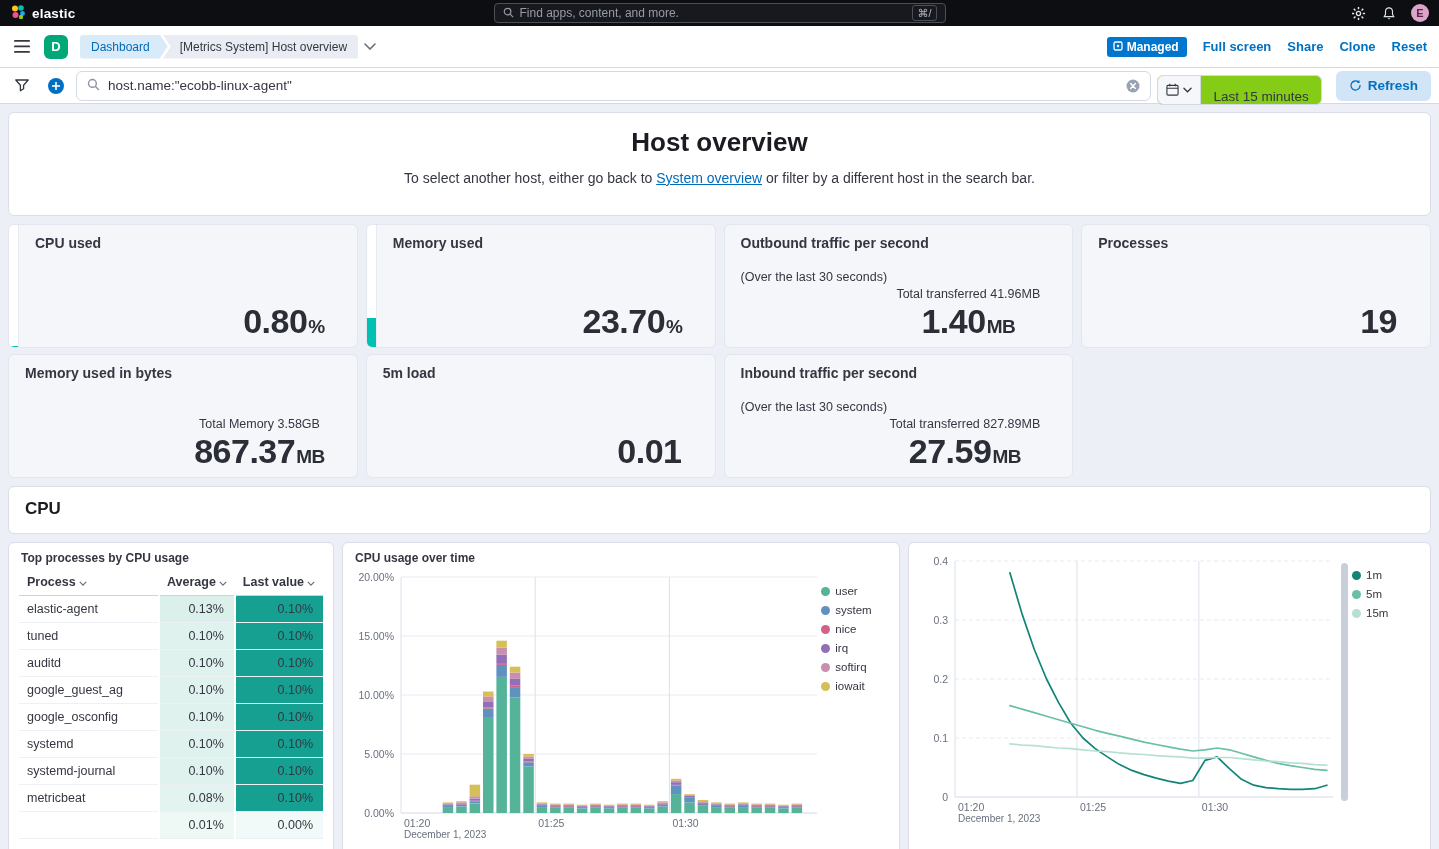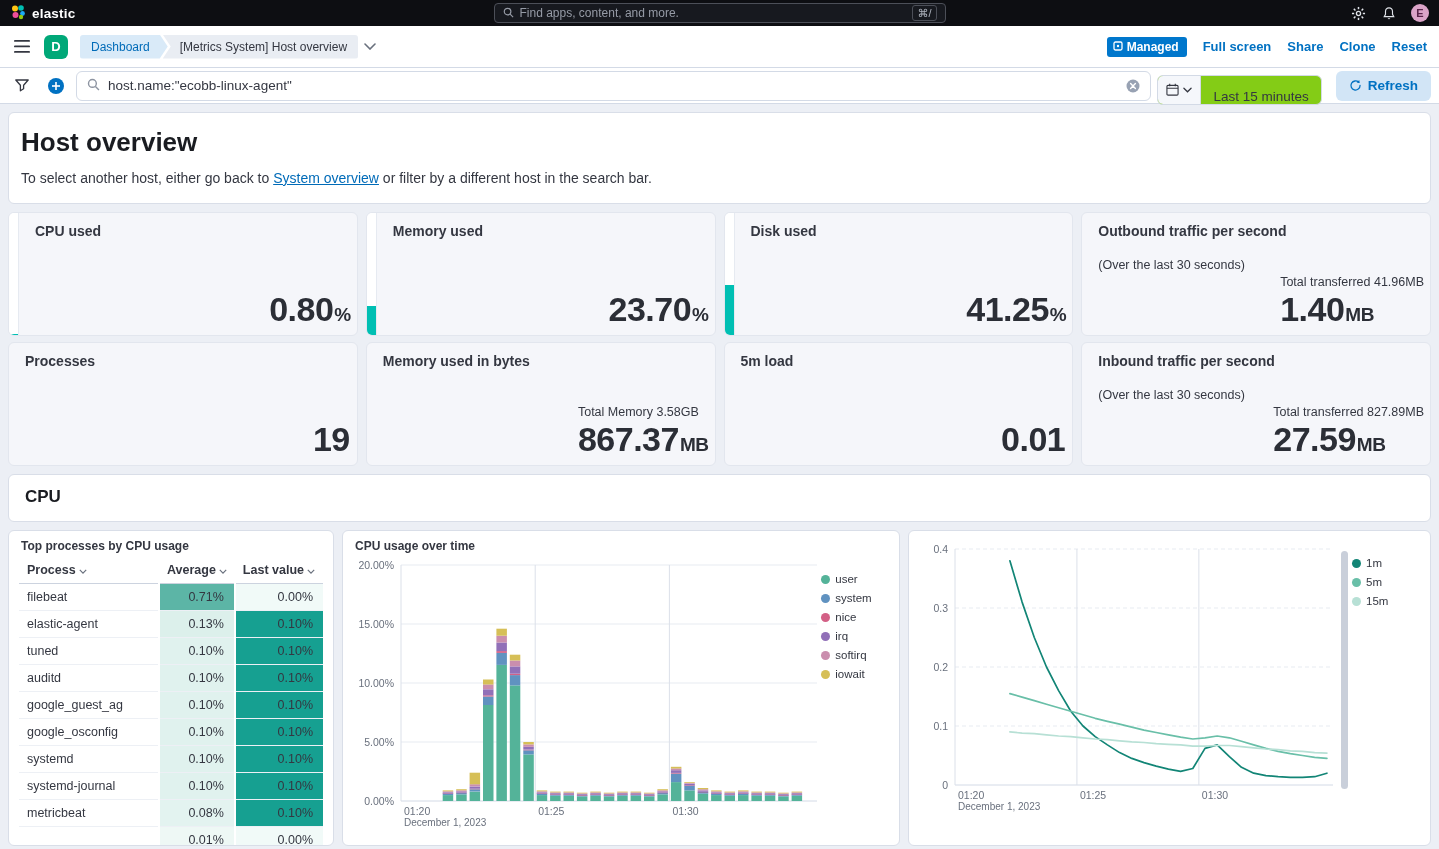--- a/index.html
+++ b/index.html
@@ -42,33 +42,33 @@
   .query-input { flex:1; border:none; outline:none; font-size:13.5px; color:#343741; font-family:"Liberation Sans",sans-serif; background:transparent; }
   .date-picker { display:flex; align-items:flex-end; height:30px; border:1px solid #d3dae6; border-radius:6px; background:#84cc16; overflow:hidden;margin-top:8px; }
   .date-btn { display:flex; align-items:center; gap:4px; padding:0 8px; height:100%; background:#f5f7fb; border-right:1px solid #d3dae6; cursor:pointer; }
   .date-text { padding:0 12px; font-size:13.5px; color:#343741; white-space:nowrap; cursor:pointer; }
   .refresh-btn { height:30px; display:flex; align-items:center; gap:6px; padding:0 13px; margin-left:8px;
     background:#d2e5f6; color:#0071c2; font-size:13.5px; font-weight:600; border-radius:6px; border:none; cursor:pointer; }
 
   
   .dashboard { padding:8px; display:flex; flex-direction:column; gap:8px; }
   .panel { background:#fff; border:1px solid #d9dee8; border-radius:6px; }
-  .markdown-panel { height:92px; padding:10px 12px; }
+  .markdown-panel { height:104px; padding:10px 12px;text-align:center; }
   .markdown-panel h1 { font-size:26px; font-weight:600; color:#1a1c21; margin:4px 0 12px; }
   .markdown-panel p { font-size:14px; color:#343741; }
   .md-link { color:#006bb8; text-decoration:underline; cursor:pointer; }
 
   .metric-grid { display:grid; grid-template-columns:repeat(4, 1fr); gap:6px 8px; }
   .metric-card { position:relative; height:124px; background:#f5f6fa; border:1px solid #e2e6ee; border-radius:6px; padding:10px 14px 8px 16px; }
   .metric-card.has-bar { padding-left:26px; }
   .metric-bar { position:absolute; left:0; top:0; bottom:0; width:10px; background:#fff; border-right:1px solid #e6eaf1; border-radius:5px 0 0 5px; overflow:hidden; }
   .bar-fill { position:absolute; bottom:0; left:0; right:0; background:#00bfb3; }
   .metric-title { font-size:14px; font-weight:700; color:#343741; }
   .metric-subtitle { font-size:12.5px; color:#343741; margin-top:19px; }
-  .metric-value-block { position:absolute; right:6px; bottom:6px; text-align:left; }
+  .metric-value-block { position:absolute; right:32px; bottom:6px; text-align:center; }
   .metric-context { font-size:12.5px; color:#343741; margin-bottom:1px; }
   .metric-number { font-size:34px; font-weight:700; color:#2b2e36; line-height:1.15; letter-spacing:-0.5px; }
   .metric-number .unit { font-size:19px; margin-left:1px; }
 
   .section-panel { height:48px; padding:12px 16px; }
   .section-panel h2 { font-size:17px; font-weight:700; color:#1a1c21; }
 
   .charts-row { display:grid; grid-template-columns:326px 558px 1fr; gap:8px; }
   .chart-panel { position:relative; height:316px; padding:8px 10px; overflow:hidden; }
   .chart-title { font-size:12px; font-weight:700; color:#343741; margin:0 0 2px 2px; }
@@ -258,30 +258,20 @@
         <div class="metric-bar">
             <div class="bar-fill" style="height: 23.7%; background: rgb(0, 191, 179);"></div>
           </div>
         <div class="metric-title">Memory used</div>
         <div class="metric-value-block">
             <div class="metric-context"></div>
           <div class="metric-number"><span>23.70</span><span class="unit">%</span></div>
           </div>
       </div>
 
-      <div class="metric-card has-bar">
-        <div class="metric-bar">
-            <div class="bar-fill" style="height: 41.25%; background: rgb(0, 191, 179);"></div>
-          </div>
-        <div class="metric-title">Disk used</div>
-        <div class="metric-value-block">
-            <div class="metric-context"></div>
-          <div class="metric-number"><span>41.25</span><span class="unit">%</span></div>
-          </div>
-      </div>
 
       <div class="metric-card">
         <div class="metric-title">Outbound traffic per second</div>
         <div class="metric-subtitle">(Over the last 30 seconds)</div>
         <div class="metric-value-block">
             <div class="metric-context">Total transferred 41.96MB</div>
           <div class="metric-number"><span>1.40</span><span class="unit">MB</span></div>
           </div>
       </div>
 
@@ -336,25 +326,20 @@
                     </svg></span></th>
               <th class="col-avg"><span>Average</span><span class="sort-caret"><svg width="8" height="5" viewBox="0 0 10 6">
                       <path d="M1 1l4 4 4-4" fill="none" stroke="#69707d" stroke-width="1.5"></path>
                     </svg></span></th>
               <th class="col-last"><span>Last value</span><span class="sort-caret"><svg width="8" height="5" viewBox="0 0 10 6">
                       <path d="M1 1l4 4 4-4" fill="none" stroke="#69707d" stroke-width="1.5"></path>
                     </svg></span></th>
             </tr>
           </thead>
           <tbody>
-              <tr>
-                <td>filebeat</td>
-                <td class="val" style="background: rgb(92, 181, 166);">0.71%</td>
-                <td class="val last" style="background: rgb(241, 250, 248);">0.00%</td>
-              </tr>
               <tr>
                 <td>elastic-agent</td>
                 <td class="val" style="background: rgb(220, 240, 235);">0.13%</td>
                 <td class="val last" style="background: rgb(22, 160, 145);">0.10%</td>
               </tr>
               <tr>
                 <td>tuned</td>
                 <td class="val" style="background: rgb(224, 242, 238);">0.10%</td>
                 <td class="val last" style="background: rgb(22, 160, 145);">0.10%</td>
               </tr>

